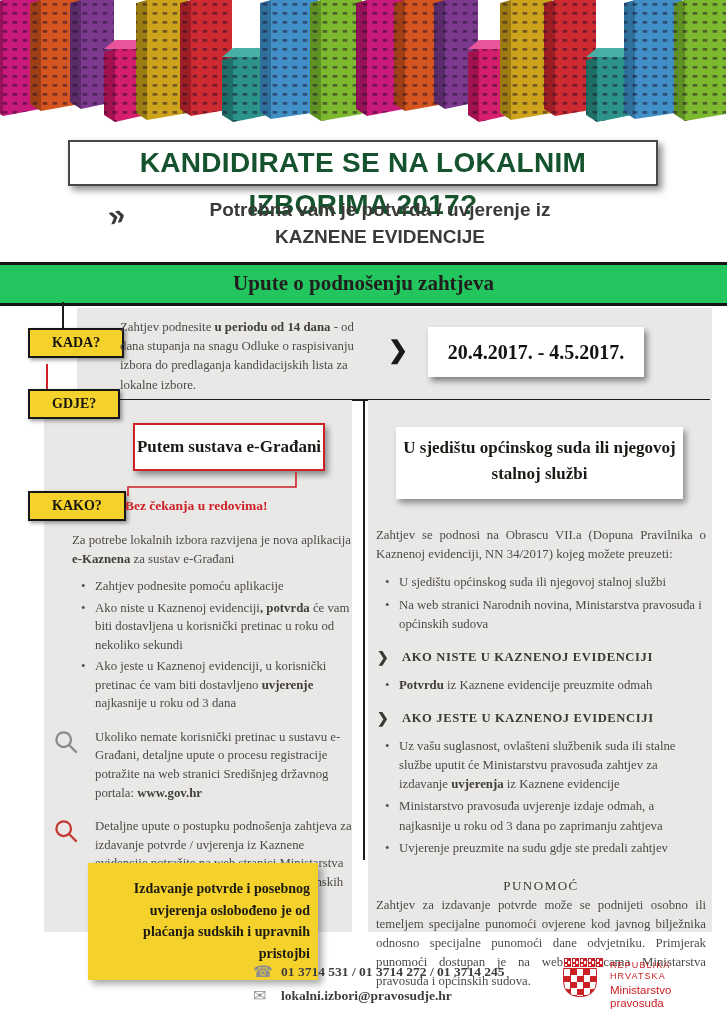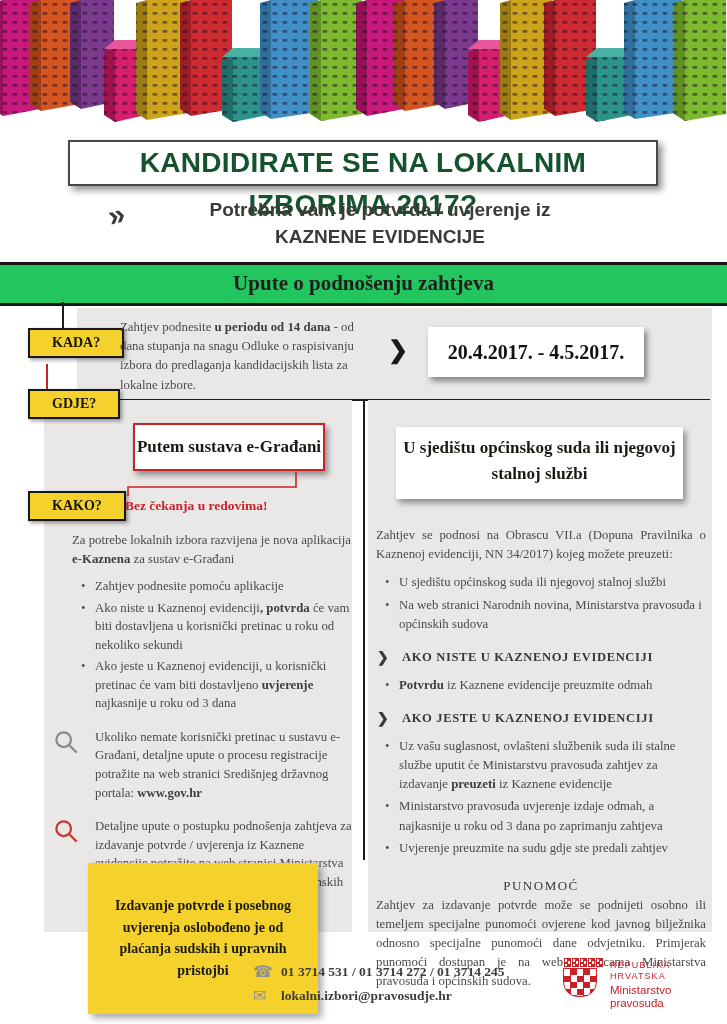--- a/index.html
+++ b/index.html
@@ -61,21 +61,21 @@
   .note .mag{position:absolute;left:-42px;top:1px;width:27px;height:27px;}
   .mag.gray{color:#8a8a8a;} .mag.red{color:#c53a33;}
   .sec-title{position:relative;margin-top:14px;font-weight:700;font-size:12.6px;
     letter-spacing:.6px;color:#3a3834;padding-left:26px;text-align:left;}
   .sec-title .chev{position:absolute;left:1px;top:-1px;font-size:14px;}
   .punomoc-title{margin-top:18px;text-align:center;font-weight:400;font-size:13px;letter-spacing:1.5px;color:#3a3834;}
   .punomoc{margin-top:8px;}
 
   .fee-box{left:88px;top:863px;width:214px;background:#f4d22b;
     box-shadow:4px 4px 7px rgba(0,0,0,.35);font-weight:700;font-size:14px;
-    color:#1c1a12;text-align:center;line-height:1.55;padding:32px 8px;}
+    color:#1c1a12;text-align:right;line-height:1.55;padding:15px 8px;}
 
   .contact{left:253px;top:962px;font-weight:700;font-size:13.5px;color:#3f3d3b;}
   .contact .row{display:flex;align-items:center;margin-bottom:5px;}
   .contact .cicon{width:28px;color:#8f8f8f;font-size:16px;font-weight:400;}
 
   .logo{left:563px;top:958px;display:flex;gap:7px;align-items:flex-start;}
   .crown{display:flex;gap:1px;margin-bottom:1px;margin-left:1px;}
   .crown span{display:inline-block;width:5px;height:7px;border:1px solid #cb2026;
     background:repeating-conic-gradient(#cb2026 0 90deg,#fff 0 180deg);background-size:5px 5px;}
   .coat{width:32px;height:27px;border:1px solid #cb2026;border-radius:0 0 15px 15px;
@@ -245,21 +245,21 @@
       <span>AKO NISTE U KAZNENOJ EVIDENCIJI</span>
     </div>
     <ul class="blist">
       <li><b>Potvrdu</b><span> iz Kaznene evidencije preuzmite odmah</span></li>
     </ul>
     <div class="sec-title">
       <span class="chev">❯</span>
       <span>AKO JESTE U KAZNENOJ EVIDENCIJI</span>
     </div>
     <ul class="blist">
-      <li><span>Uz vašu suglasnost, ovlašteni službenik suda ili stalne službe uputit će Ministarstvu pravosuđa zahtjev za izdavanje </span><b>preuzeti</b><span> iz Kaznene evidencije</span></li>
+      <li><span>Uz vašu suglasnost, ovlašteni službenik suda ili stalne službe uputit će Ministarstvu pravosuđa zahtjev za izdavanje </span><b>uvjerenja</b><span> iz Kaznene evidencije</span></li>
       <li>Ministarstvo pravosuđa uvjerenje izdaje odmah, a najkasnije u roku od 3 dana po zaprimanju zahtjeva</li>
       <li>Uvjerenje preuzmite na sudu gdje ste predali zahtjev</li>
     </ul>
     <div class="punomoc-title">PUNOMOĆ</div>
     <p class="punomoc">Zahtjev za izdavanje potvrde može se podnijeti osobno ili temeljem specijalne punomoći ovjerene kod javnog bilježnika odnosno specijalne punomoći dane odvjetniku. Primjerak punomoći dostupan je na web stranicama Ministarstva pravosuđa i općinskih sudova.</p>
   </div>
 
   <div class="abs fee-box">Izdavanje potvrde i posebnog uvjerenja oslobođeno je od plaćanja sudskih i upravnih pristojbi</div>
 
   <div class="abs contact">

